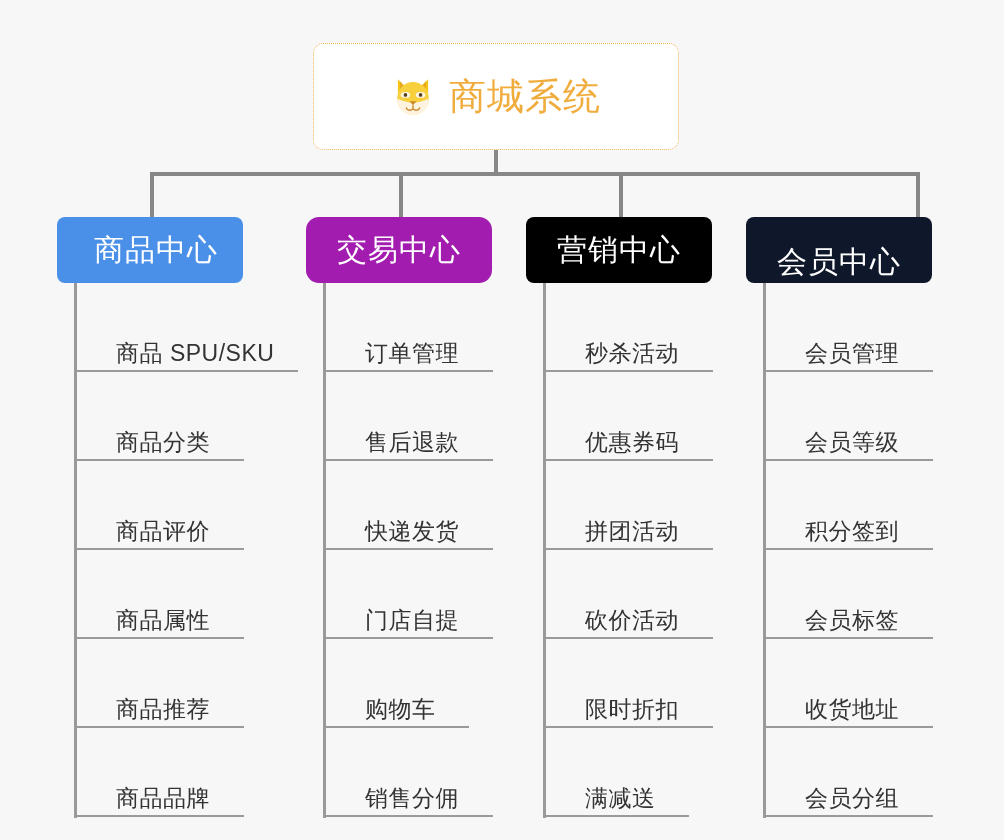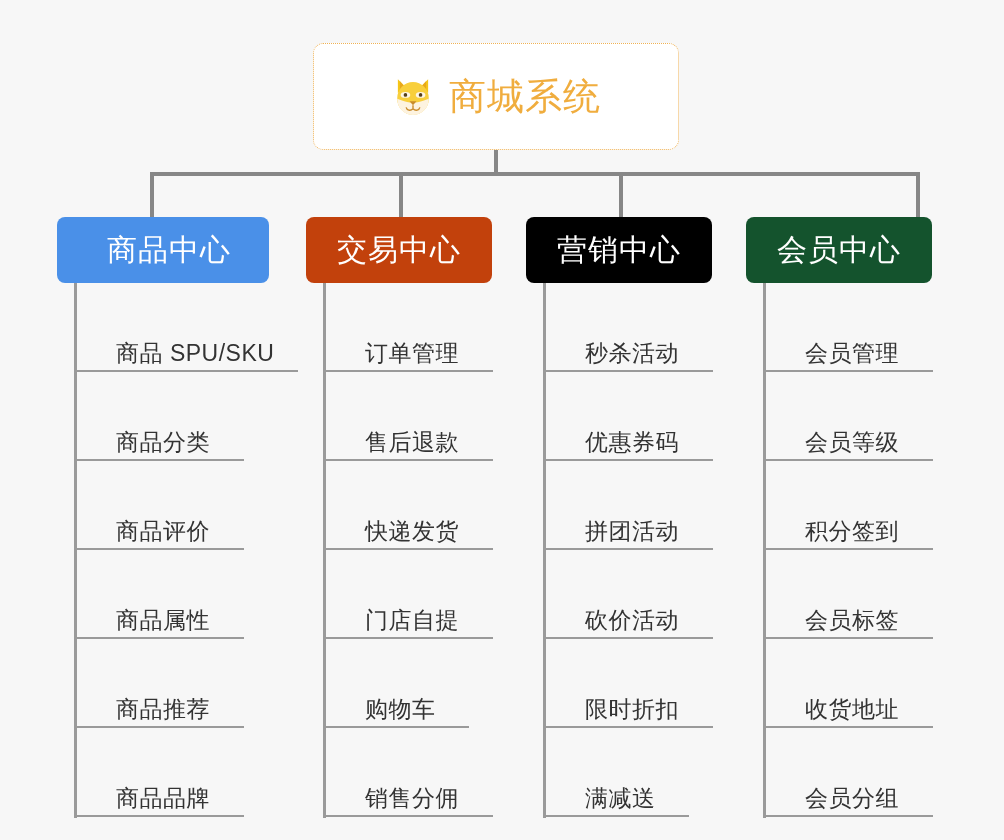--- a/index.html
+++ b/index.html
@@ -105,21 +105,21 @@
   }
   .item-label {
     color: #333333;
     font-size: 23px;
     line-height: 1.15;
     white-space: nowrap;
     letter-spacing: 0.5px;
   }
 
   
-  .b0 .branch-header { width: 212px; padding-left: 12px; }
+  .b0 .branch-header { width: 186px; padding-left: 12px; }
   .b1 .branch-header { width: 186px; }
   .b2 .branch-header { width: 186px; }
   .b3 .branch-header { width: 186px; }
 </style>
 </head>
 <body>
 
 <div id="mindmap">
 
   <div class="root-node">
@@ -172,21 +172,21 @@
       <div class="item" style="width:170px;">
         <span class="item-label">商品推荐</span>
       </div>
       <div class="item" style="width:170px;">
         <span class="item-label">商品品牌</span>
       </div>
     </div>
   </div>
 
   <div class="branch b1" style="left:306px;">
-    <div class="branch-header" style="background:#c2410c;">
+    <div class="branch-header" style="background:#a21caf;border-radius:13px;">
       <span>交易中心</span>
     </div>
     <div class="branch-spine" style="height:535px;"></div>
     <div class="items">
       <div class="item" style="width:170px;">
         <span class="item-label">订单管理</span>
       </div>
       <div class="item" style="width:170px;">
         <span class="item-label">售后退款</span>
       </div>
@@ -226,21 +226,21 @@
       <div class="item" style="width:170px;">
         <span class="item-label">限时折扣</span>
       </div>
       <div class="item" style="width:146px;">
         <span class="item-label">满减送</span>
       </div>
     </div>
   </div>
 
   <div class="branch b3" style="left:746px;">
-    <div class="branch-header" style="background:#14532d;">
+    <div class="branch-header" style="background:#0f172a;align-items:flex-end;">
       <span>会员中心</span>
     </div>
     <div class="branch-spine" style="height:535px;"></div>
     <div class="items">
       <div class="item" style="width:170px;">
         <span class="item-label">会员管理</span>
       </div>
       <div class="item" style="width:170px;">
         <span class="item-label">会员等级</span>
       </div>

